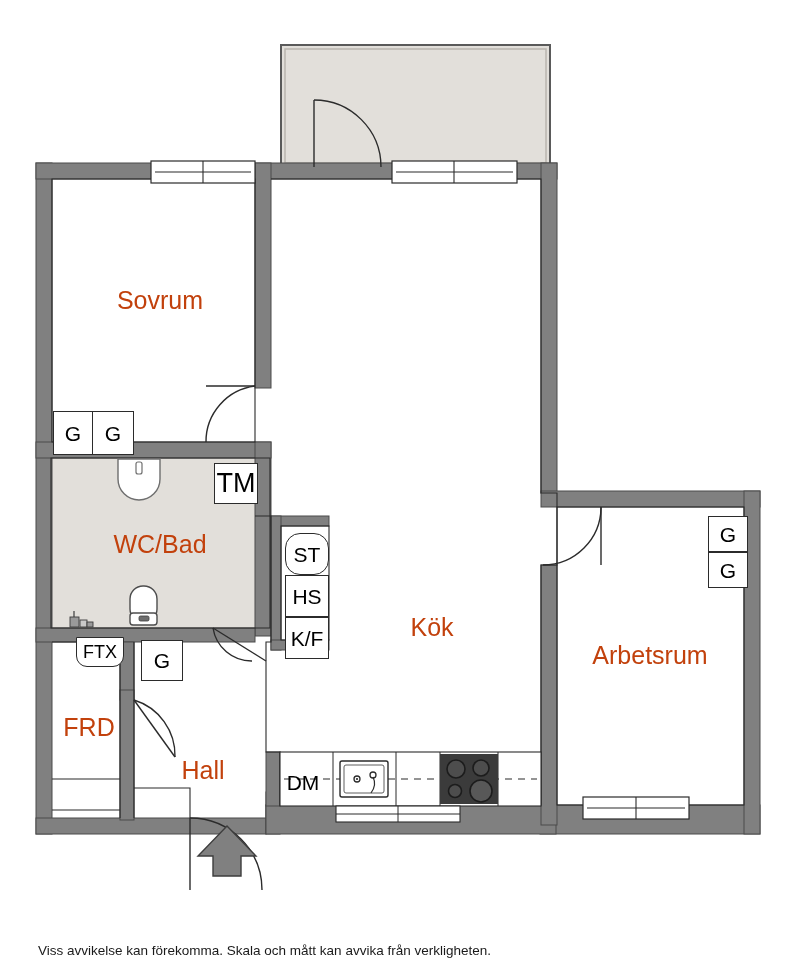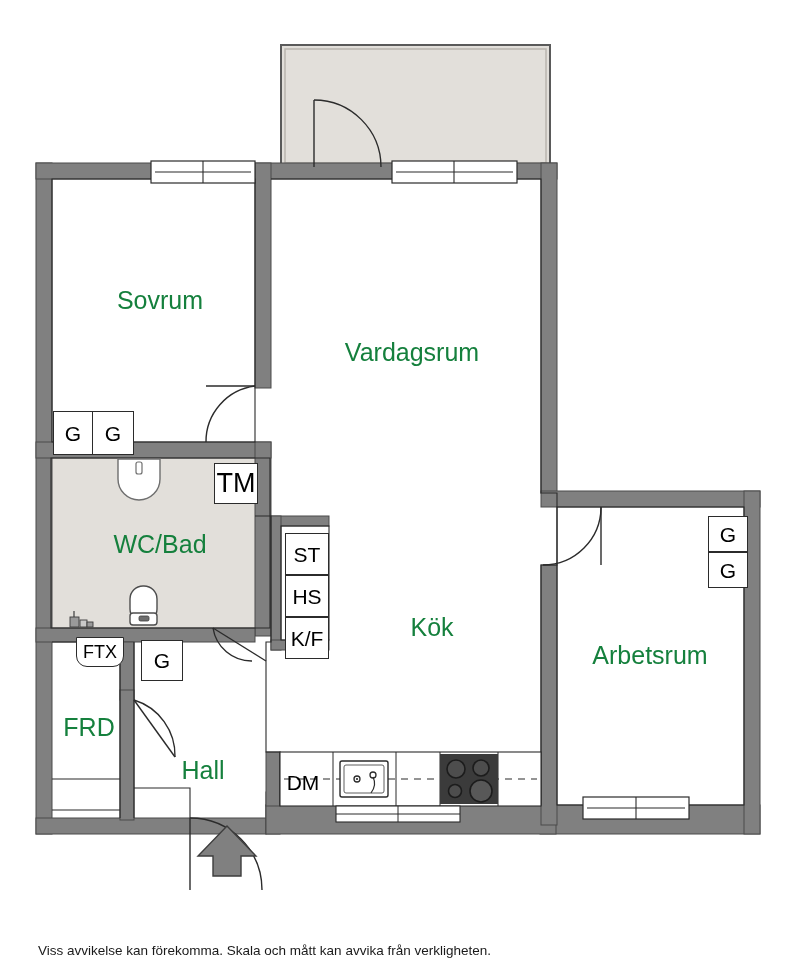--- a/index.html
+++ b/index.html
@@ -23,21 +23,21 @@
     position: absolute;
     left: 0;
     top: 0;
     width: 800px;
     height: 974px;
     display: block;
   }
   .room-label {
     position: absolute;
     font-family: "Liberation Sans", sans-serif;
-    color: #15803d;
+    color: #c2410c;
     white-space: nowrap;
     transform: translate(-50%, -50%);
     text-align: center;
     line-height: 1;
   }
   .room-label.big   { font-size: 25px; }
   .room-label.kok   { font-size: 25px; }
   .tag-box {
     position: absolute;
     background: #ffffff;
@@ -246,31 +246,30 @@
         <rect x="70" y="617" width="9" height="10" fill="#9a9a9a" stroke="#3d3d3d" stroke-width="0.9"></rect>
         <rect x="80" y="620" width="7" height="7" fill="#c9c9c9" stroke="#3d3d3d" stroke-width="0.9"></rect>
         <rect x="87" y="622" width="6" height="5" fill="#9a9a9a" stroke="#3d3d3d" stroke-width="0.9"></rect>
         <path d="M74 617 L74 611" stroke="#3d3d3d" stroke-width="1.2"></path>
       </g>
     </g>
 
   </svg>
 
   <div class="room-label big" style="left:160px; top:300px;">Sovrum</div>
-  <div class="room-label big" style="left:412px; top:352px;">Vardagsrum</div>
   <div class="room-label big" style="left:160px; top:544px;text-align:center;">WC/Bad</div>
   <div class="room-label kok" style="left:432px; top:627px;">Kök</div>
   <div class="room-label big" style="left:650px; top:655px;">Arbetsrum</div>
   <div class="room-label big" style="left:203px; top:722px;margin-top:48px;">Hall</div>
   <div class="room-label big" style="left:89px; top:727px;">FRD</div>
 
   <div class="tag-box" style="left:53px; top:411px; width:40px; height:44px; font-size:21px;">G</div>
   <div class="tag-box" style="left:92px; top:411px; width:42px; height:44px; font-size:21px;">G</div>
   <div class="tag-box" style="left:214px; top:463px; width:44px; height:41px; font-size:27px;">TM</div>
-  <div class="tag-box" style="left:285px; top:533px; width:44px; height:42px; font-size:21px;">ST</div>
+  <div class="tag-box" style="left:285px; top:533px; width:44px; height:42px; font-size:21px;border-radius:15px;">ST</div>
   <div class="tag-box" style="left:285px; top:575px; width:44px; height:42px; font-size:21px;">HS</div>
   <div class="tag-box" style="left:285px; top:617px; width:44px; height:42px; font-size:21px;">K/F</div>
   <div class="tag-box" style="left:141px; top:640px; width:42px; height:41px; font-size:21px;">G</div>
   <div class="tag-box" style="left:280px; top:762px; width:46px; height:41px; font-size:21px; border:none; background:transparent;">DM</div>
   <div class="tag-box" style="left:708px; top:516px; width:40px; height:36px; font-size:21px;">G</div>
   <div class="tag-box" style="left:708px; top:552px; width:40px; height:36px; font-size:21px;">G</div>
 
   <div class="tag-box" style="left:76px; top:637px; width:48px; height:30px; font-size:18px; border-radius:0 0 11px 11px;">FTX</div>
 
   <div class="footnote">Viss avvikelse kan förekomma. Skala och mått kan avvika från verkligheten.</div>

